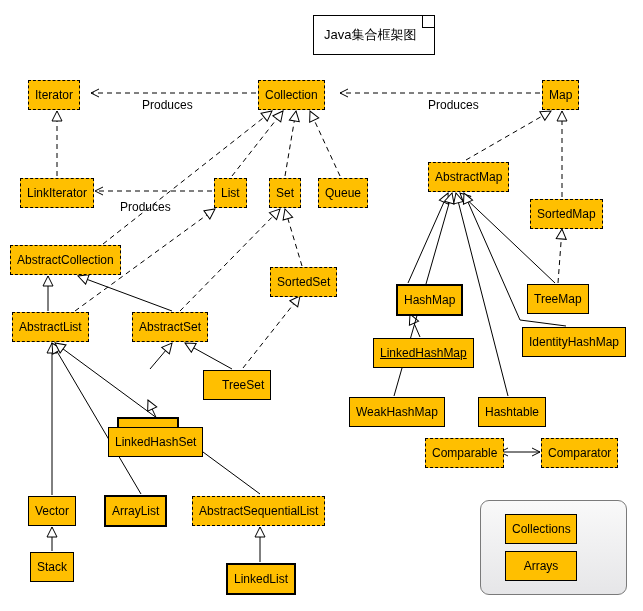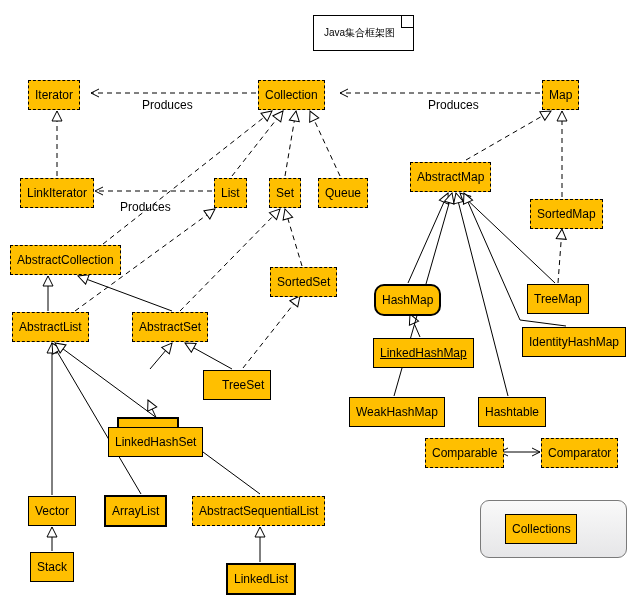--- a/index.html
+++ b/index.html
@@ -1,21 +1,21 @@
 <!DOCTYPE html>
 <html><head>
 <meta charset="utf-8">
 <style>
   html,body{margin:0;padding:0;width:643px;height:611px;background:#fff;font-family:Arial,Helvetica,sans-serif;}
   svg{position:absolute;top:0;left:0;}
   .node{position:absolute;background:#ffbf00;font-size:12px;line-height:1;text-align:center;padding:8px 6px;box-sizing:border-box;}
   .solid{border:1px solid #000;}
   .dashed{border:1px dashed #000;}
   .strong{border:2px solid #000;}
-  .title-box{position:absolute;border:1px solid #000;font-size:10px;padding:10px 18px 10px 10px;background:#fff;}
+  .title-box{position:absolute;border:1px solid #000;font-size:13px;padding:10px 18px 10px 10px;background:#fff;}
   .title-box:after{content:"";position:absolute;top:0;right:0;width:11px;height:11px;border-left:1px solid #000;border-bottom:1px solid #000;background:#fff;}
   .edge-label{position:absolute;font-size:12px;}
   .legend{position:absolute;border:1px solid #7a7a7a;border-radius:9px;background:linear-gradient(#f9f9f9,#e6e6e8);}
   .legend .node{position:relative;margin:7px 24px;display:block;width:72px;}
 </style>
 </head>
 <body>
 
 <svg width="643" height="611">
 <defs>
@@ -79,28 +79,28 @@
 <div class="node dashed" style="left:258px;top:80px;">Collection</div>
 <div class="node dashed" style="left:542px;top:80px;">Map</div>
 
 <div class="edge-label" style="left:142px;top:98px;">Produces</div>
 <div class="edge-label" style="left:428px;top:98px;">Produces</div>
 
 <div class="node dashed" style="left:20px;top:178px;">LinkIterator</div>
 <div class="node dashed" style="left:214px;top:178px;">List</div>
 <div class="node dashed" style="left:269px;top:178px;">Set</div>
 <div class="node dashed" style="left:318px;top:178px;">Queue</div>
-<div class="node dashed" style="left:410px;top:162px;">AbstractMap</div>
+<div class="node dashed" style="left:428px;top:162px;">AbstractMap</div>
 <div class="node dashed" style="left:530px;top:199px;text-align:center;">SortedMap</div>
 
 <div class="edge-label" style="left:120px;top:200px;">Produces</div>
 
 <div class="node dashed" style="left:10px;top:245px;">AbstractCollection</div>
 <div class="node dashed" style="left:270px;top:267px;">SortedSet</div>
-<div class="node solid strong" style="left:374px;top:284px;border-radius:10px;">HashMap</div>
+<div class="node solid strong" style="left:396px;top:284px;">HashMap</div>
 <div class="node solid" style="left:527px;top:284px;">TreeMap</div>
 
 <div class="node dashed" style="left:12px;top:312px;">AbstractList</div>
 <div class="node dashed" style="left:132px;top:312px;">AbstractSet</div>
 <div class="node solid" style="left:522px;top:327px;">IdentityHashMap</div>
 <div class="node solid" style="left:373px;top:338px;text-decoration:underline;">LinkedHashMap</div>
 
 <div class="node solid strong" style="left:117px;top:370px;margin-top:47px;">HashSet</div>
 <div class="node solid" style="left:203px;top:370px;padding-left:18px;">TreeSet</div>
 <div class="node solid" style="left:349px;top:397px;">WeakHashMap</div>
@@ -112,13 +112,14 @@
 
 <div class="node solid" style="left:28px;top:496px;">Vector</div>
 <div class="node solid strong" style="left:104px;top:495px;">ArrayList</div>
 <div class="node dashed" style="left:192px;top:496px;">AbstractSequentialList</div>
 
 <div class="node solid" style="left:30px;top:552px;">Stack</div>
 <div class="node solid strong" style="left:226px;top:563px;">LinkedList</div>
 
 <div class="legend" style="left:480px;top:500px;width:145px;padding:6px 0;">
   <div class="node solid">Collections</div>
+  <div class="node solid">Arrays</div>
 </div>
 
 </body></html>

